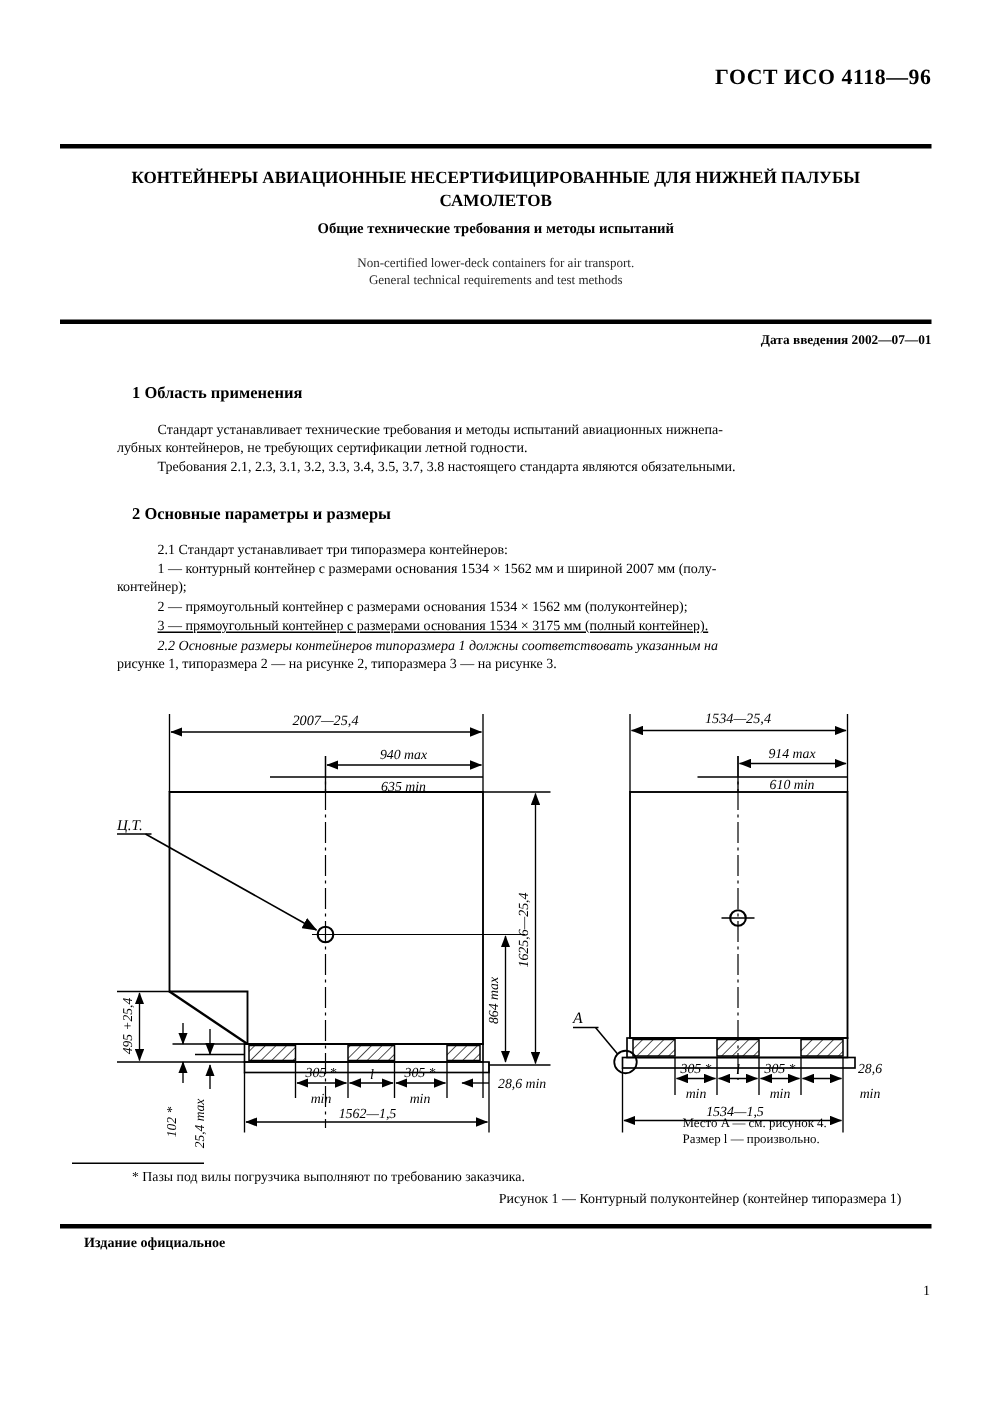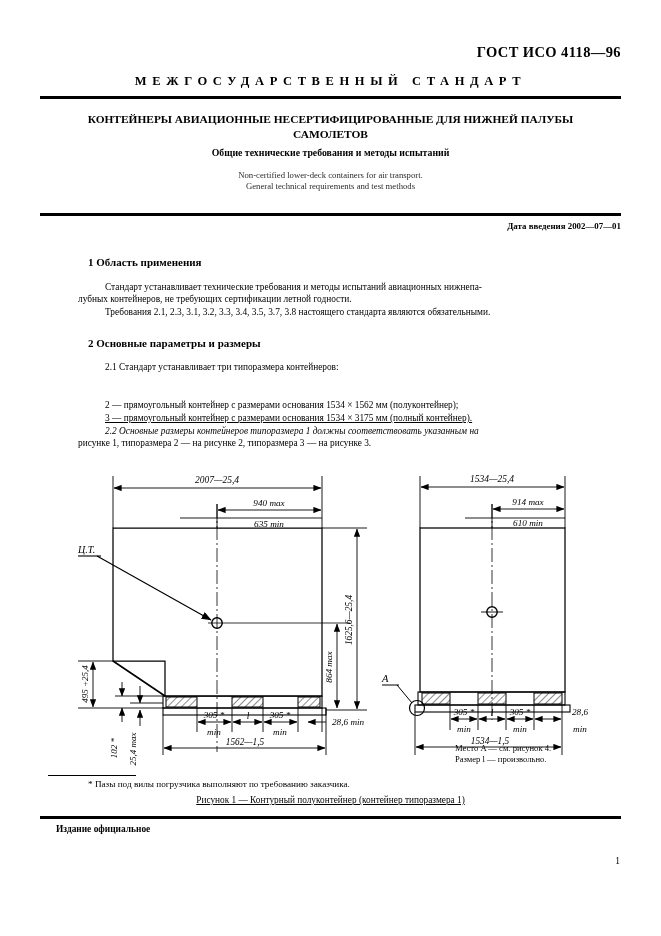--- a/index.html
+++ b/index.html
@@ -67,21 +67,21 @@
   #p5{top:399px;}
   #p6{top:412px;text-decoration:underline;}
   #p7{top:425px;}
 
   
   .footnote{
     position:absolute;left:88px;top:779px;font-size:9.2px;white-space:nowrap;
   }
   .fig-caption{
     position:absolute;left:60px;top:795px;width:541px;
-    text-align:center;font-size:9.3px;text-decoration:underline;
+    text-align:right;font-size:9.3px;
   }
   .official{
     position:absolute;left:56px;top:824px;font-size:9.4px;font-weight:bold;
   }
   .pageno{
     position:absolute;right:41px;top:856px;font-size:9.4px;
   }
 
   
   .draw{position:absolute;left:60px;top:460px;width:561px;height:320px;}
@@ -90,21 +90,20 @@
     position:absolute;left:455px;top:743px;font-size:8.6px;
     line-height:11px;white-space:nowrap;
   }
 </style>
 </head>
 <body>
 
 <div class="page">
 
   <div class="gost-no">ГОСТ ИСО 4118—96</div>
-  <div class="interstate">МЕЖГОСУДАРСТВЕННЫЙ    СТАНДАРТ</div>
   <div class="rule-thick" id="rule-top"></div>
 
   <div class="doc-title">
     <span>КОНТЕЙНЕРЫ АВИАЦИОННЫЕ НЕСЕРТИФИЦИРОВАННЫЕ ДЛЯ НИЖНЕЙ ПАЛУБЫ</span><br>
     <span>САМОЛЕТОВ</span>
   </div>
 
   <div class="doc-subtitle">Общие технические требования и методы испытаний</div>
 
   <div class="doc-en">
@@ -117,20 +116,24 @@
 
   <div class="sec-head" id="sec1">1  Область применения</div>
   <div class="para" id="p1">
     <span style="display:inline-block;text-indent:27px;">Стандарт устанавливает технические требования и методы испытаний авиационных нижнепа-</span><br>
     <span>лубных контейнеров, не требующих сертификации летной годности.</span>
   </div>
   <div class="para ind" id="p2">Требования 2.1, 2.3, 3.1, 3.2, 3.3, 3.4, 3.5, 3.7, 3.8 настоящего стандарта являются обязательными.</div>
 
   <div class="sec-head" id="sec2">2  Основные параметры и размеры</div>
   <div class="para ind" id="p3">2.1  Стандарт устанавливает три типоразмера контейнеров:</div>
+  <div class="para" id="p4">
+    <span style="display:inline-block;text-indent:27px;">1 — контурный контейнер с размерами основания 1534 × 1562 мм и шириной 2007 мм (полу-</span><br>
+    <span>контейнер);</span>
+  </div>
   <div class="para ind" id="p5">2 — прямоугольный контейнер с размерами основания 1534 × 1562 мм (полуконтейнер);</div>
   <div class="para ind" id="p6">3 — прямоугольный контейнер с размерами основания 1534 × 3175 мм (полный контейнер).</div>
   <div class="para" id="p7">
     <span style="display:inline-block;text-indent:27px;font-style:italic;">2.2  Основные размеры контейнеров типоразмера 1 должны соответствовать указанным на</span><br>
     <span>рисунке 1, типоразмера 2 — на рисунке 2, типоразмера 3 — на рисунке 3.</span>
   </div>
 
   <div class="draw">
     <svg width="561" height="320" viewBox="0 0 561 320" xmlns="http://www.w3.org/2000/svg" font-family="Liberation Serif, serif">
       <defs>

